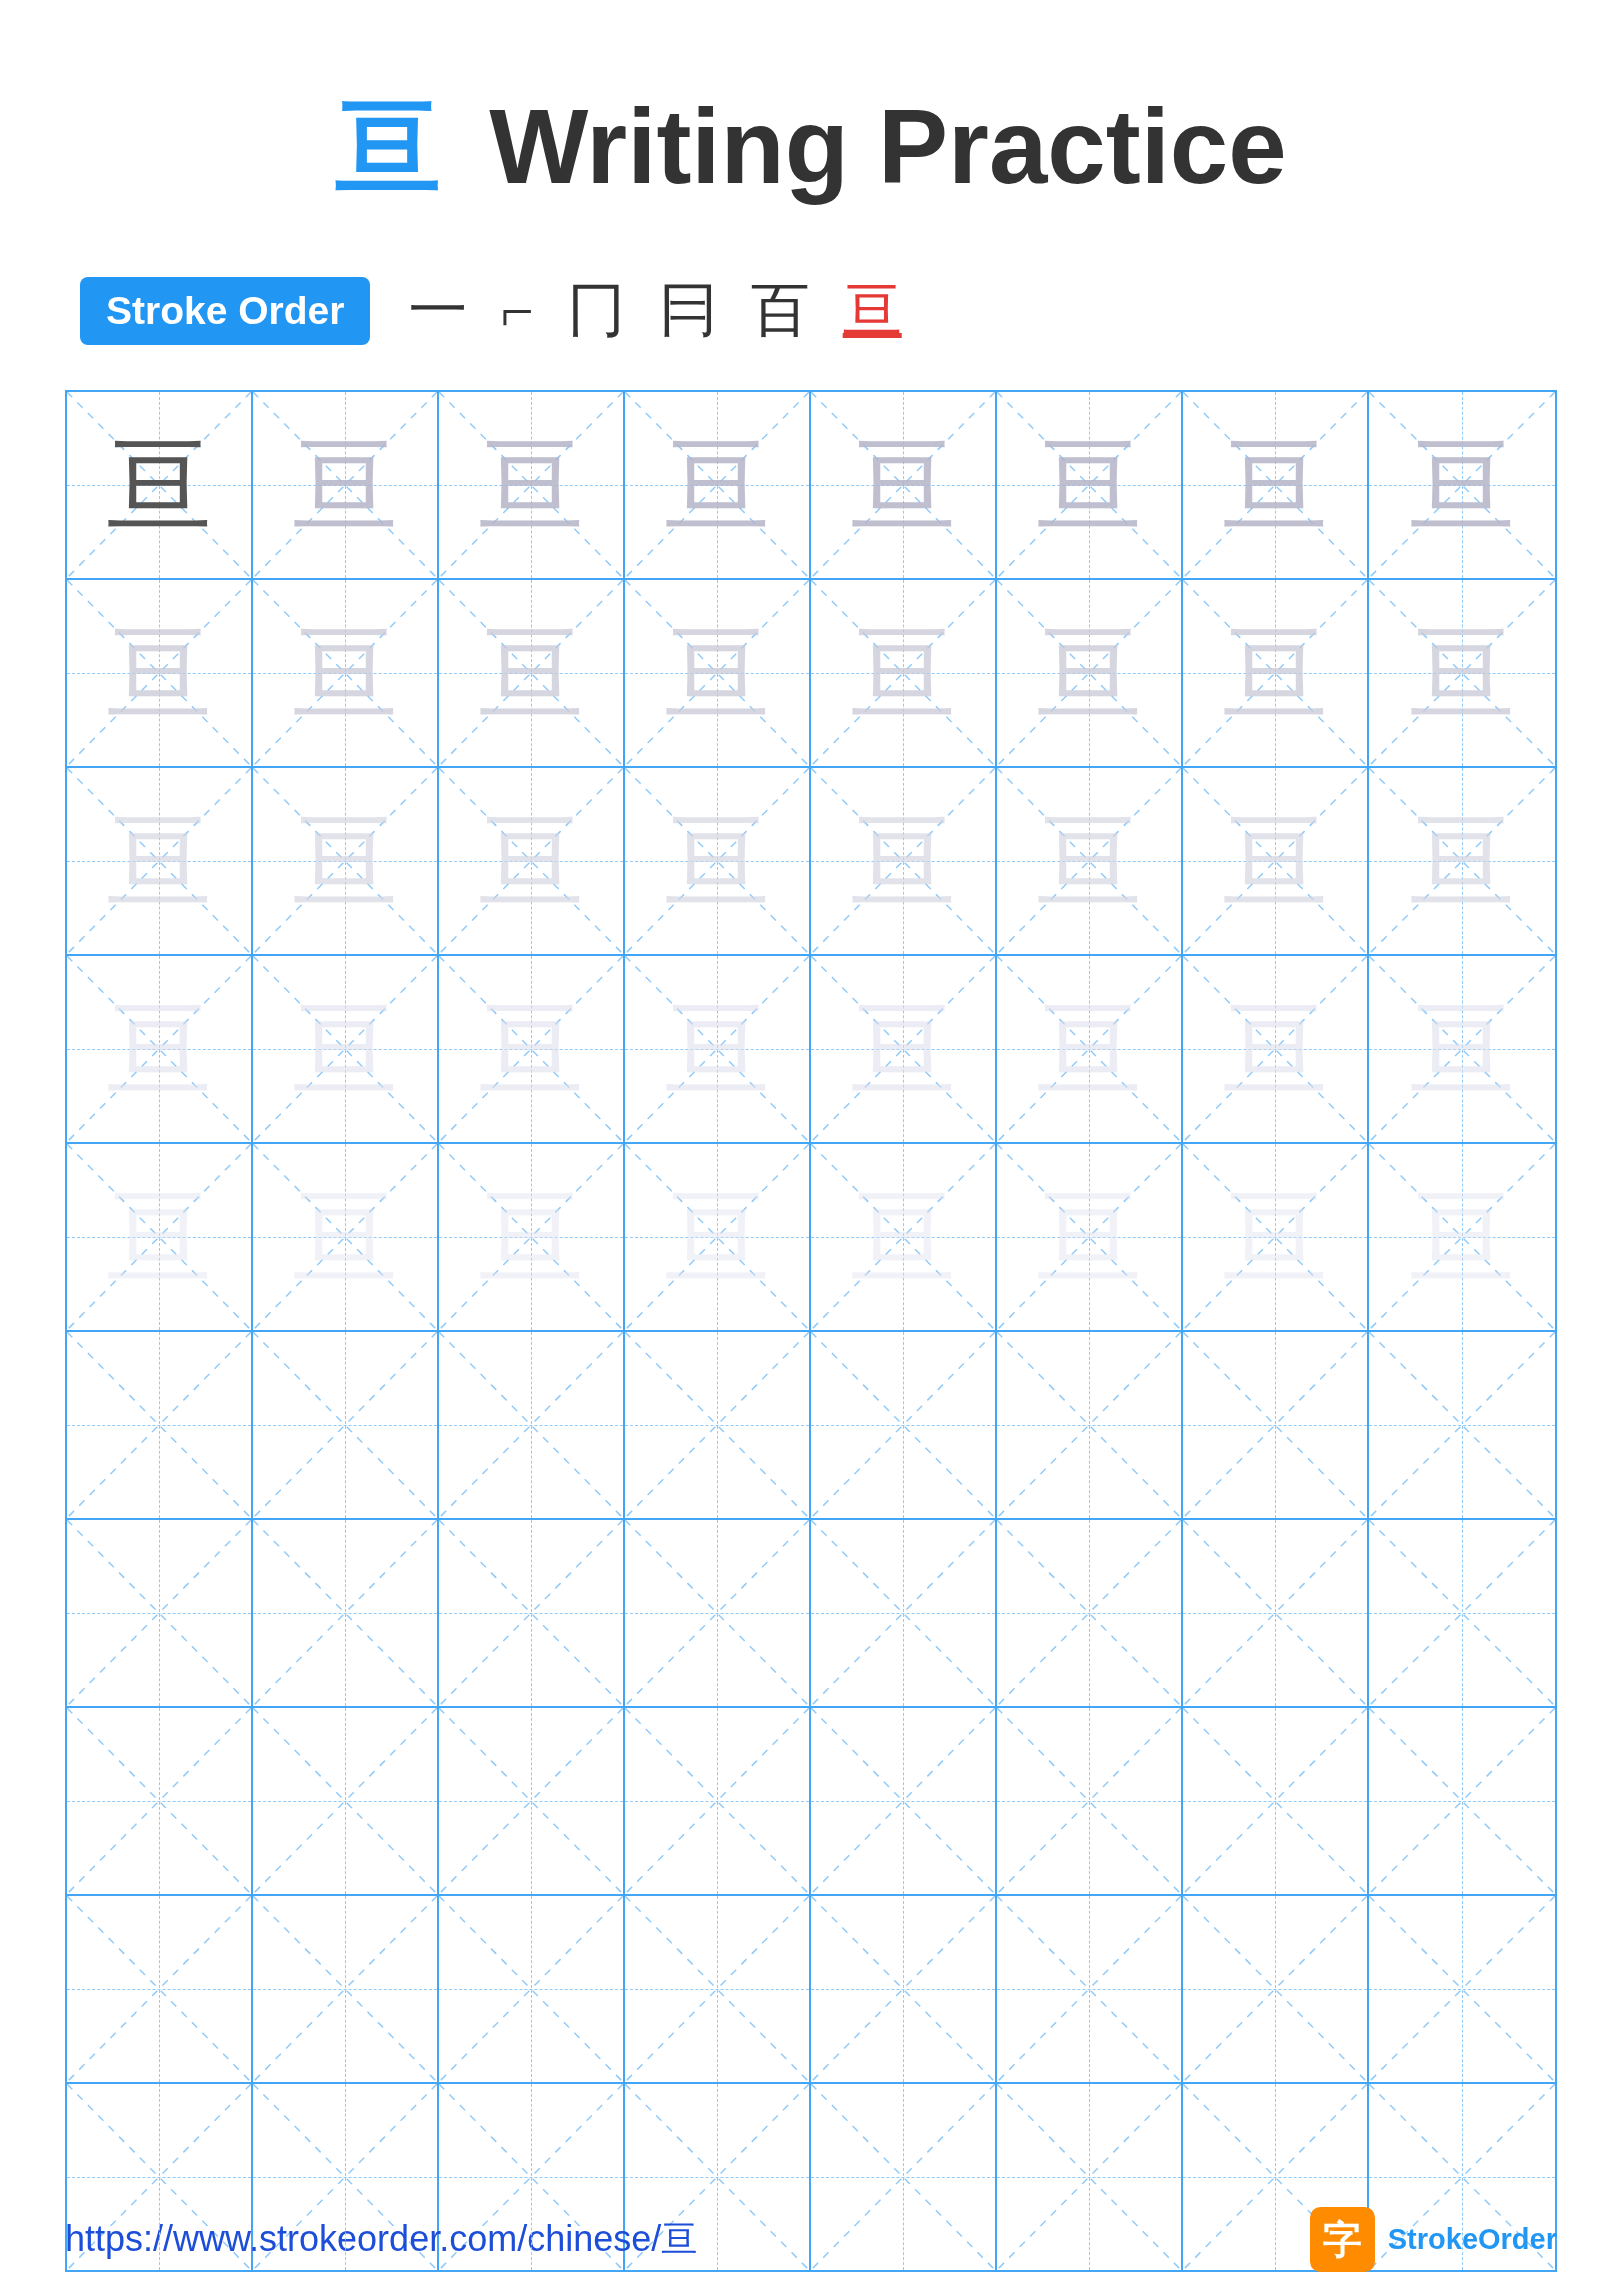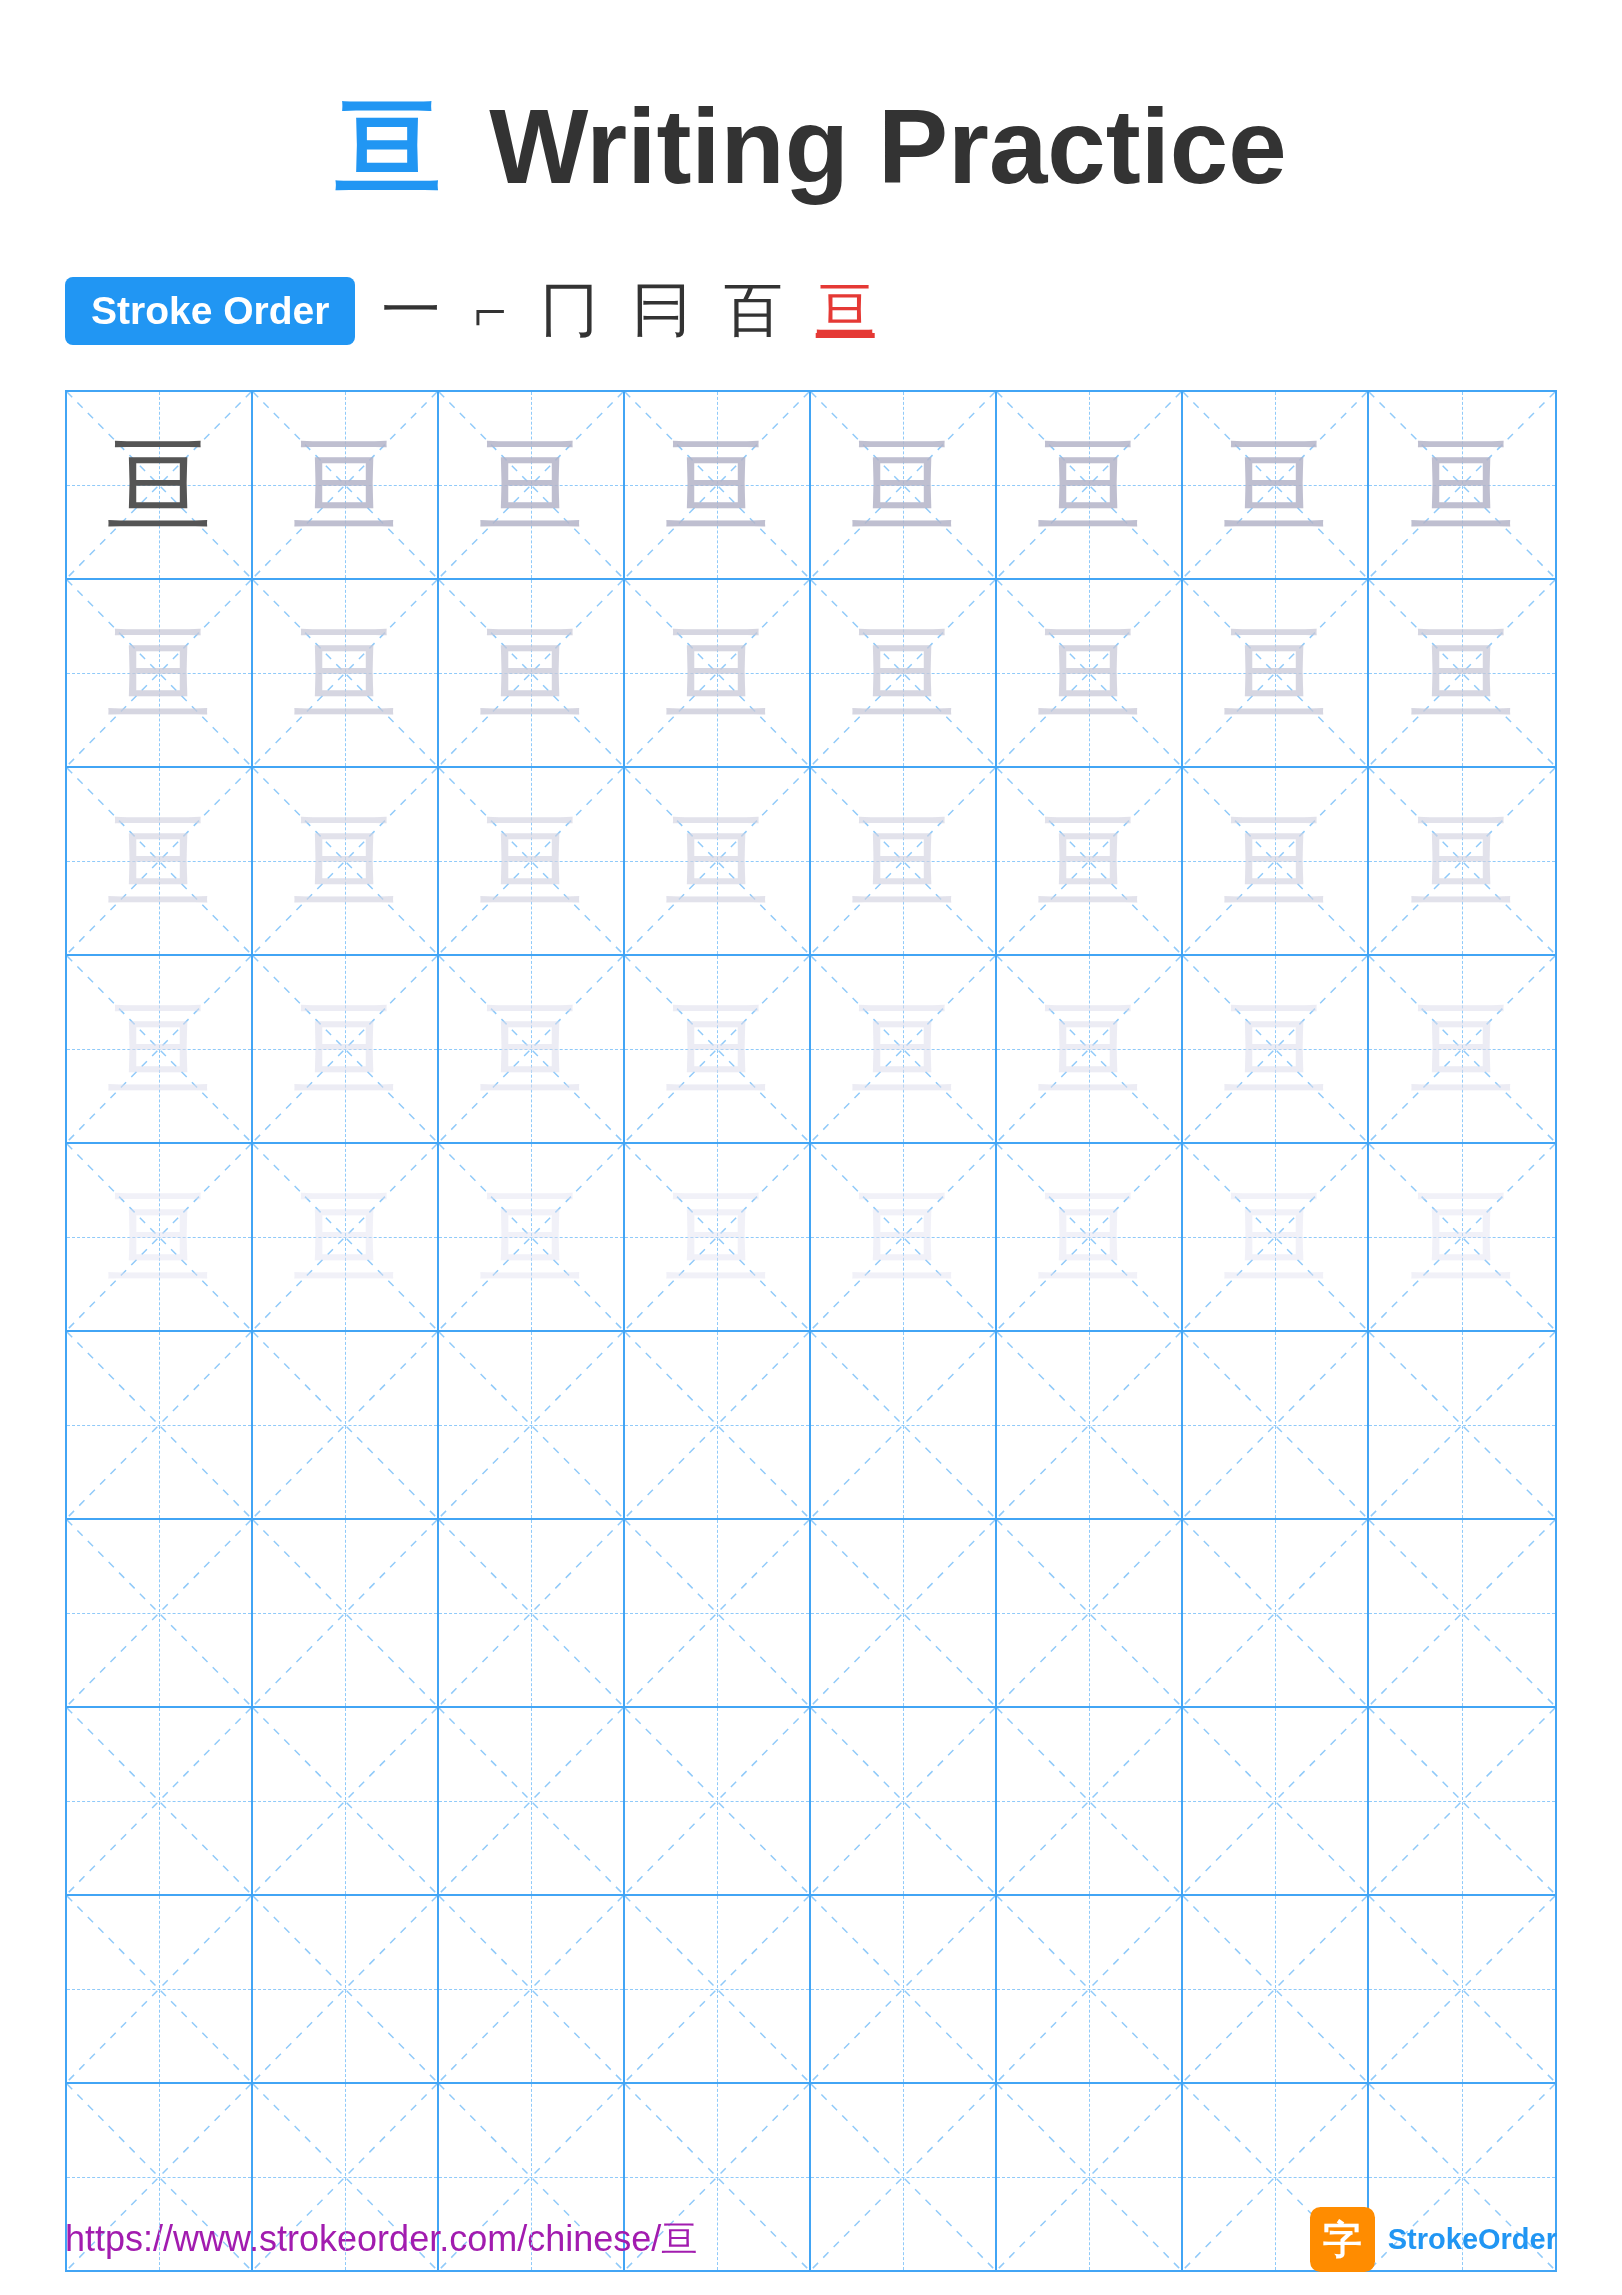--- a/index.html
+++ b/index.html
@@ -35,21 +35,22 @@
       color: #2196F3;
       font-family: serif;
       margin-right: 19.6px;
     }
 
     
     .stroke-order-section {
       display: flex;
       align-items: center;
       margin-bottom: 39px;
-      gap: 26px;
+      gap: 38px;
+      margin-left: 15px;
     }
     .stroke-order-badge {
       background: #2196F3;
       color: #fff;
       font-size: 39px;
       font-family: Arial, sans-serif;
       font-weight: bold;
       padding: 11.8px 26px;
       border-radius: 7.9px;
       white-space: nowrap;
@@ -159,21 +160,21 @@
     .footer {
       position: absolute;
       bottom: 52px;
       left: 65px;
       right: 65px;
       display: flex;
       align-items: center;
       justify-content: space-between;
     }
     .footer-url {
-      color: #a21caf;
+      color: #1d4ed8;
       font-size: 36px;
       font-family: Arial, sans-serif;
     }
     .footer-brand {
       display: flex;
       align-items: center;
       gap: 13px;
     }
     .footer-brand-icon {
       width: 65px;

